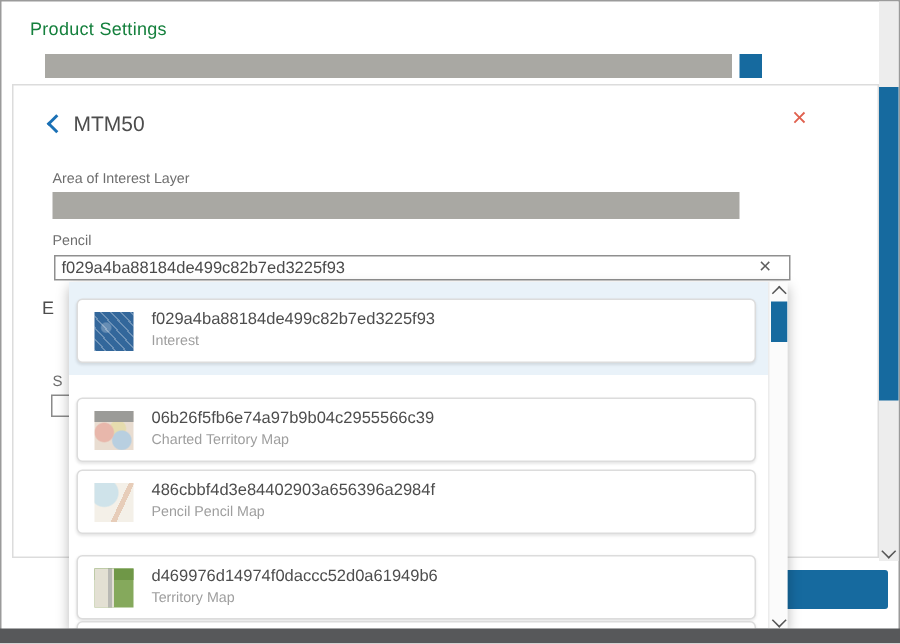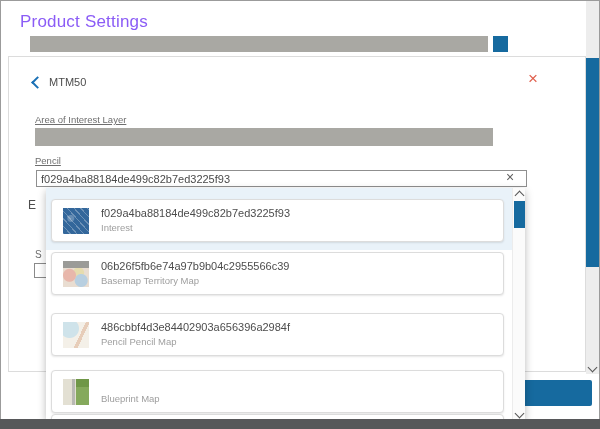--- a/index.html
+++ b/index.html
@@ -2,34 +2,34 @@
 <html><head>
 <meta charset="utf-8">
 <style>
   html,body{margin:0;padding:0;}
   body{font-family:"Liberation Sans",sans-serif;background:#fff;}
   #stage{position:relative;width:600px;height:429px;background:#fff;overflow:hidden;
          box-shadow:inset 0 0 0 1px #9b9b9b;}
   .abs{position:absolute;}
 
   
-  .page-title{left:20px;top:12px;font-size:17px;color:#8b5cf6;letter-spacing:.2px;}
+  .page-title{left:20px;top:12px;font-size:12px;color:#15803d;letter-spacing:.2px;}
   .redacted-top{left:30px;top:36px;width:458px;height:16px;background:#a9a8a3;}
   .blue-square{left:493px;top:36px;width:15px;height:16px;background:var(--accent);}
 
   
   .panel{left:8px;top:56px;width:578px;height:316px;background:#fff;
          border:1px solid #dcdcdc;box-sizing:border-box;z-index:1;}
   .back-row{left:33px;top:74px;height:16px;display:flex;align-items:center;z-index:2;cursor:pointer;}
   .chev-left{width:7px;height:7px;border:solid var(--chev-blue);border-width:0 0 2.5px 2.5px;
              transform:rotate(45deg);display:inline-block;margin-right:7px;}
-  .back-label{font-size:11px;color:#4d4d4d;}
+  .back-label{font-size:14px;color:#4d4d4d;}
   .close-x{left:528px;top:70px;font-size:17px;color:var(--close-x);z-index:2;cursor:pointer;line-height:1;}
 
-  .field-label{font-size:9.5px;color:#6e6e6e;z-index:2;text-decoration:underline;}
+  .field-label{font-size:9.5px;color:#6e6e6e;z-index:2;}
   .aoi-label{left:35px;top:114px;}
   .redacted-aoi{left:35px;top:128px;width:458px;height:18px;background:#a9a8a3;z-index:2;}
   .basemap-label{left:35px;top:155px;}
   .basemap-input{left:36px;top:170px;width:491px;height:17px;box-sizing:border-box;
                  border:1px solid #8f8f8f;background:#fff;font-family:"Liberation Sans",sans-serif;
                  font-size:11px;color:#4a4a4a;padding:0 16px 0 4px;z-index:2;outline:none;}
   .input-clear{left:506px;top:170px;font-size:14px;color:#5f5f5f;z-index:3;cursor:pointer;line-height:1;}
 
   .frag-e{left:28px;top:198px;font-size:12px;color:#4d4d4d;z-index:1;}
   .frag-s{left:35px;top:249px;font-size:10px;color:#6e6e6e;z-index:1;}
@@ -116,33 +116,34 @@
   <button class="abs primary-btn"></button>
 
   <div class="abs dropdown">
     <div class="abs dd-selected-strip"></div>
     <div id="dd-items">
         <div class="dd-card" style="top: 11px;">
           <div class="dd-thumb thumb--blueprint"></div>
           <div class="dd-title">f029a4ba88184de499c82b7ed3225f93</div>
           <div class="dd-sub">Interest</div>
         </div>
-        <div class="dd-card" style="top: 64px;">
+        <div class="dd-card" style="top: 77px;">
           <div class="dd-thumb thumb--charted-territory"></div>
           <div class="dd-title">06b26f5fb6e74a97b9b04c2955566c39</div>
-          <div class="dd-sub">Basemap Territory Map</div>
+          <div class="dd-sub">Charted Territory Map</div>
         </div>
         <div class="dd-card" style="top: 125px;">
           <div class="dd-thumb thumb--colored-pencil"></div>
           <div class="dd-title">486cbbf4d3e84402903a656396a2984f</div>
           <div class="dd-sub">Pencil Pencil Map</div>
         </div>
         <div class="dd-card" style="top: 182px;">
           <div class="dd-thumb thumb--community"></div>
-          <div class="dd-sub">Blueprint Map</div>
+          <div class="dd-title">d469976d14974f0daccc52d0a61949b6</div>
+          <div class="dd-sub">Territory Map</div>
         </div>
       </div>
     <div class="dd-card" style="top:226px"></div>
     <div class="dd-scrollbar">
       <span class="chev chev-up dd-chev-up"></span>
       <div class="dd-thumbbar"></div>
       <span class="chev chev-down dd-chev-down"></span>
     </div>
   </div>
 

